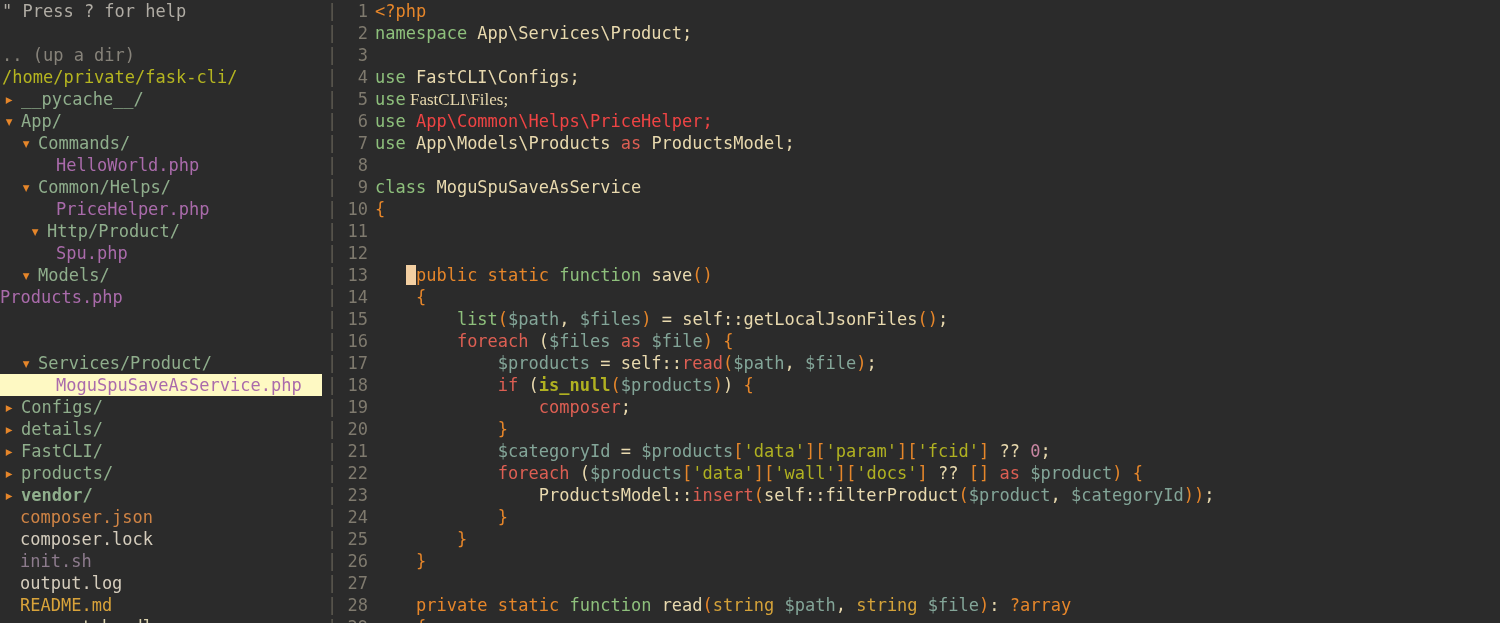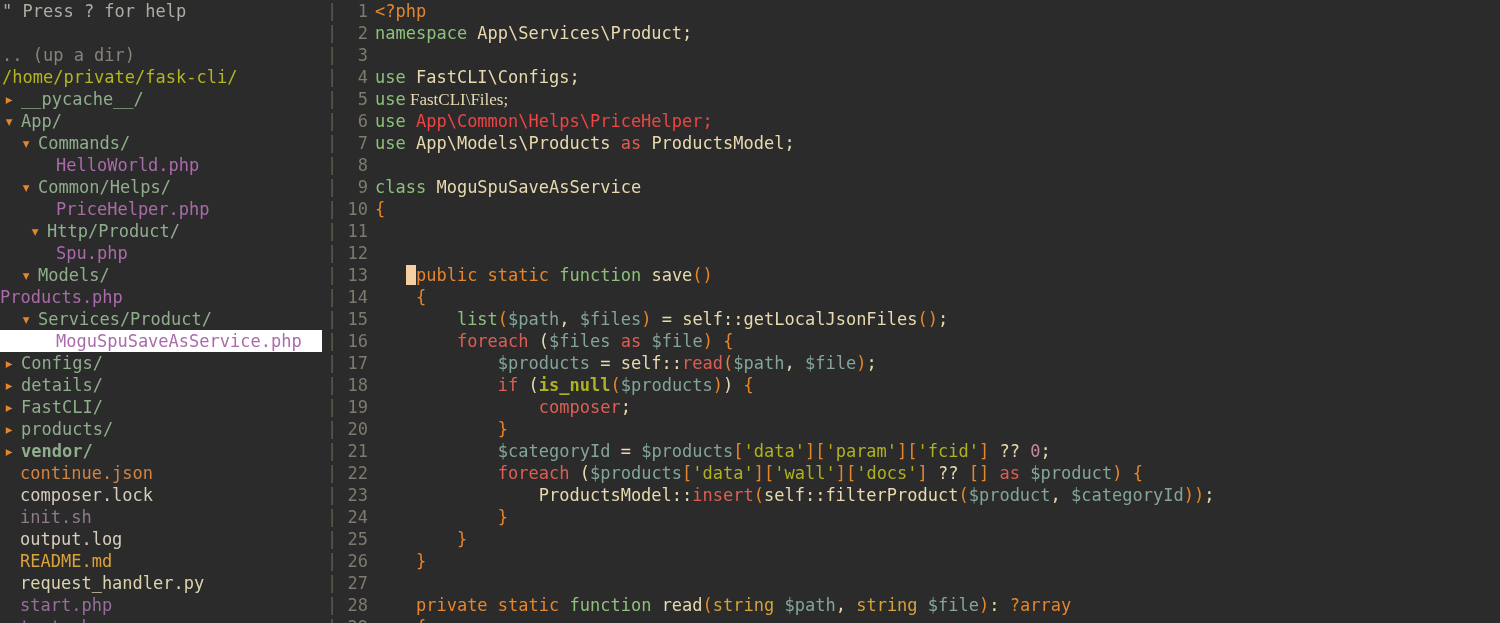--- a/index.html
+++ b/index.html
@@ -25,28 +25,28 @@
       <div class="trow" style="padding-left: 4px;"><span class="arrow" style="color: rgb(230, 134, 42);">▸</span><span style="color: rgb(143, 174, 140);">__pycache__/</span></div>
       <div class="trow" style="padding-left: 4px;"><span class="arrow" style="color: rgb(230, 134, 42);">▾</span><span style="color: rgb(143, 174, 140);">App/</span></div>
       <div class="trow" style="padding-left: 21px;"><span class="arrow" style="color: rgb(230, 134, 42);">▾</span><span style="color: rgb(143, 174, 140);">Commands/</span></div>
       <div class="trow" style="padding-left: 56px;"><span style="color: rgb(170, 107, 171);">HelloWorld.php</span></div>
       <div class="trow" style="padding-left: 21px;"><span class="arrow" style="color: rgb(230, 134, 42);">▾</span><span style="color: rgb(143, 174, 140);">Common/Helps/</span></div>
       <div class="trow" style="padding-left: 56px;"><span style="color: rgb(170, 107, 171);">PriceHelper.php</span></div>
       <div class="trow" style="padding-left: 30px;"><span class="arrow" style="color: rgb(230, 134, 42);">▾</span><span style="color: rgb(143, 174, 140);">Http/Product/</span></div>
       <div class="trow" style="padding-left: 56px;"><span style="color: rgb(170, 107, 171);">Spu.php</span></div>
       <div class="trow" style="padding-left: 21px;"><span class="arrow" style="color: rgb(230, 134, 42);">▾</span><span style="color: rgb(143, 174, 140);">Models/</span></div>
       <div class="trow" style=""><span style="color: rgb(170, 107, 171);">Products.php</span></div>
-      <div class="trow" style="padding-left: 21px;"><span class="arrow" style="color: rgb(230, 134, 42);">▾</span><span style="color: rgb(143, 174, 140);">Services/Product/</span></div>
-      <div class="trow" style="padding-left: 56px; background: #ffffff;"><span style="color: rgb(170, 107, 171);">MoguSpuSaveAsService.php</span></div>
+      <div class="trow" style="padding-left: 21px; margin-top: 44px;"><span class="arrow" style="color: rgb(230, 134, 42);">▾</span><span style="color: rgb(143, 174, 140);">Services/Product/</span></div>
+      <div class="trow" style="padding-left: 56px; background: #fef9c3;"><span style="color: rgb(170, 107, 171);">MoguSpuSaveAsService.php</span></div>
       <div class="trow" style="padding-left: 4px;"><span class="arrow" style="color: rgb(230, 134, 42);">▸</span><span style="color: rgb(143, 174, 140);">Configs/</span></div>
       <div class="trow" style="padding-left: 4px;"><span class="arrow" style="color: rgb(230, 134, 42);">▸</span><span style="color: rgb(143, 174, 140);">details/</span></div>
       <div class="trow" style="padding-left: 4px;"><span class="arrow" style="color: rgb(230, 134, 42);">▸</span><span style="color: rgb(143, 174, 140);">FastCLI/</span></div>
       <div class="trow" style="padding-left: 4px;"><span class="arrow" style="color: rgb(230, 134, 42);">▸</span><span style="color: rgb(143, 174, 140);">products/</span></div>
       <div class="trow" style="padding-left: 4px; font-weight: bold;"><span class="arrow" style="color: rgb(230, 134, 42);">▸</span><span style="color: rgb(143, 174, 140);">vendor/</span></div>
-      <div class="trow" style="padding-left: 20px;"><span style="color: rgb(208, 132, 69);">continue.json</span></div>
+      <div class="trow" style="padding-left: 20px;"><span style="color: rgb(208, 132, 69);">composer.json</span></div>
       <div class="trow" style="padding-left: 20px;"><span style="color: rgb(213, 205, 189);">composer.lock</span></div>
       <div class="trow" style="padding-left: 20px;"><span style="color: rgb(141, 123, 141);">init.sh</span></div>
       <div class="trow" style="padding-left: 20px;"><span style="color: rgb(213, 205, 189);">output.log</span></div>
       <div class="trow" style="padding-left: 20px;"><span style="color: rgb(217, 163, 58);">README.md</span></div>
       <div class="trow" style="padding-left: 20px;"><span style="color: rgb(219, 210, 174);">request_handler.py</span></div>
       <div class="trow" style="padding-left: 20px;"><span style="color: rgb(150, 112, 154);">start.php</span></div>
       <div class="trow" style="padding-left: 20px;"><span style="color: rgb(150, 112, 154);">test.php</span></div>
     </div>
   <div class="editor">
       <div class="crow"><span class="sep" style="color: rgb(95, 91, 82);">|</span><span class="num" style="color: rgb(127, 122, 110);">1</span><span class="codetext"><span style="color: rgb(230, 134, 42);">&lt;?php</span></span></div>

